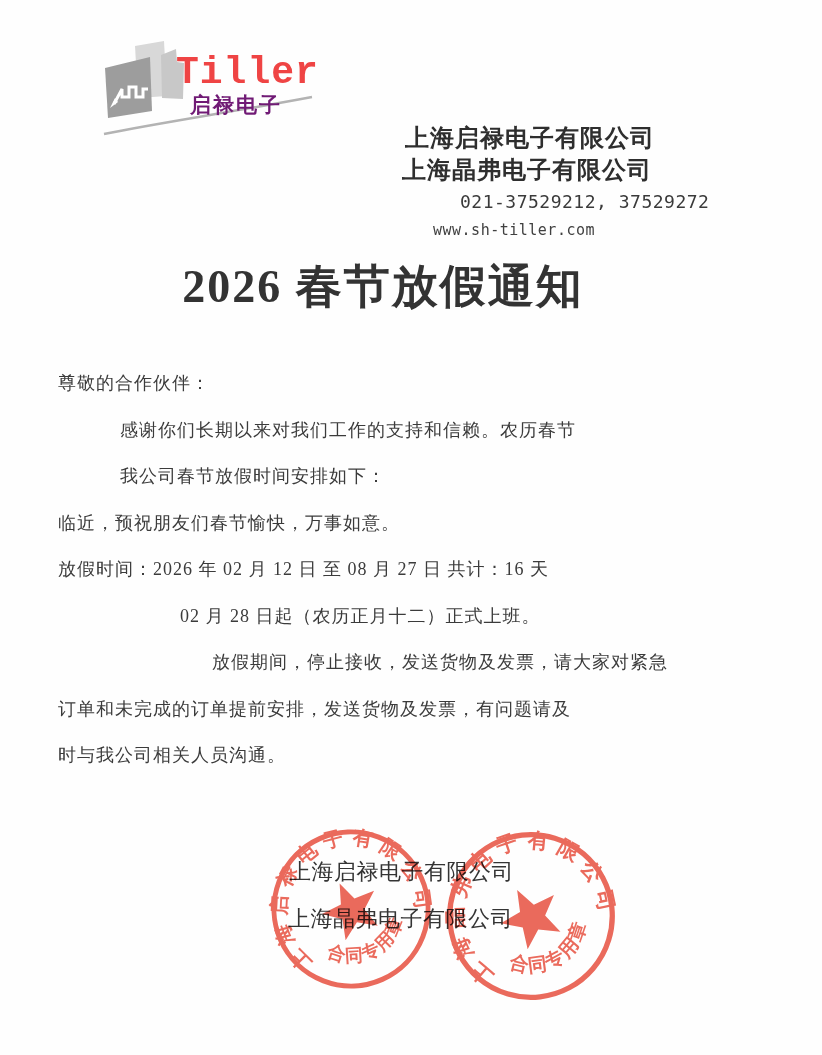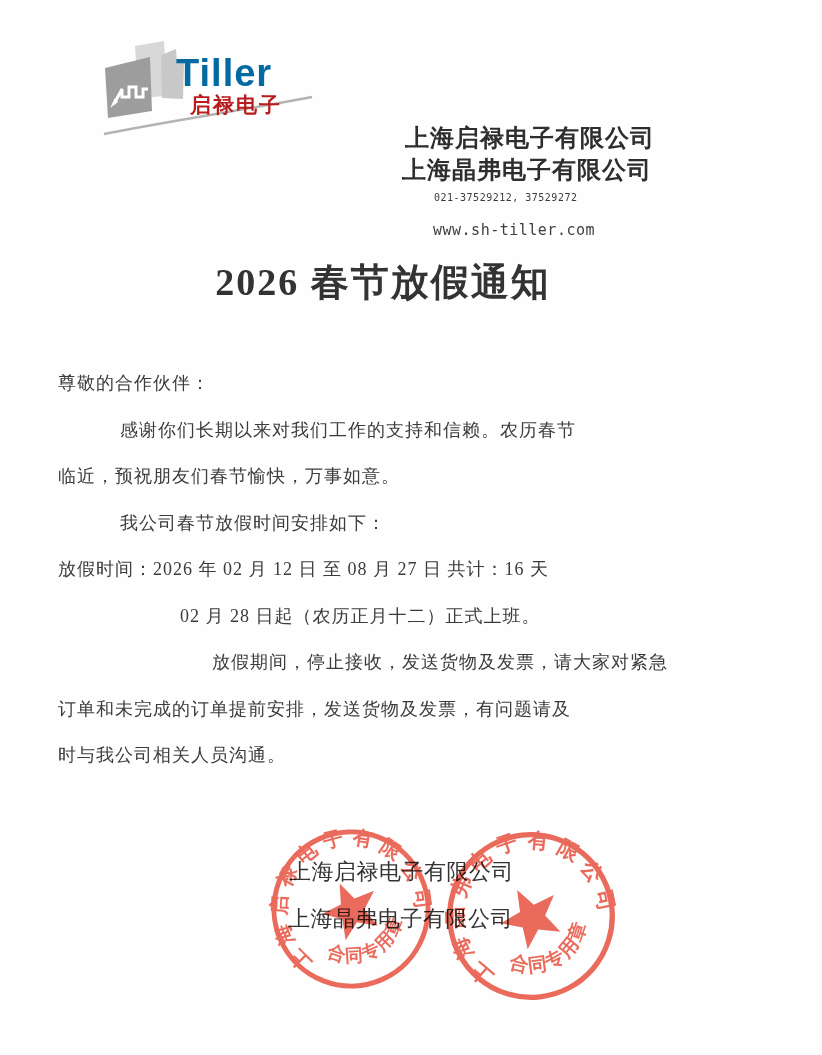--- a/index.html
+++ b/index.html
@@ -14,42 +14,42 @@
     position: relative;
     width: 822px; height: 1055px;
     background: #fefefe;
   }
 
   
   .logo-area { position: absolute; left: 88px; top: 40px; width: 250px; height: 112px; }
   .logo-mark { position: absolute; left: 0; top: 0; width: 240px; height: 110px; }
   .logo-brand {
     position: absolute; left: 88px; top: 14px;
-    font-family: Liberation Sans, sans-serif;
-    font-size: 38px; font-weight: bold; color: #0369a1; letter-spacing: 1px;
+    font-family: Liberation Mono, monospace;
+    font-size: 38px; font-weight: bold; color: #ef4444; letter-spacing: 1px;
     line-height: 1;
   }
   .logo-brand-cn {
     position: absolute; left: 102px; top: 55px;
-    font-size: 21px; color: #b91c1c; letter-spacing: 2px; line-height: 1;
+    font-size: 21px; color: #701a75; letter-spacing: 2px; line-height: 1;
     font-weight: bold;
   }
 
   
   .hdr-line { position: absolute; line-height: 1; white-space: nowrap; }
   .hdr-co1 { left: 405px; top: 126px; font-size: 24px; font-weight: bold; color: #2e2e2e; letter-spacing: 1px; }
   .hdr-co2 { left: 402px; top: 158px; font-size: 24px; font-weight: bold; color: #2e2e2e; letter-spacing: 1px; }
-  .hdr-phone { left: 434px; top: 193px; font-family: "DejaVu Sans Mono", "Liberation Mono", monospace; font-size: 10px; color: #3a3a3a; letter-spacing: 0.5px; }
+  .hdr-phone { left: 460px; top: 193px; font-family: "DejaVu Sans Mono", "Liberation Mono", monospace; font-size: 18px; color: #3a3a3a; letter-spacing: 0.5px; }
   .hdr-web   { left: 433px; top: 223px; font-family: "DejaVu Sans Mono", "Liberation Mono", monospace; font-size: 15px; color: #404040; letter-spacing: 0.5px; }
 
   
   .doc-title {
     position: absolute; left: 383px; top: 261px;
     transform: translateX(-50%);
-    font-size: 38px; font-weight: bold; color: #333;
+    font-size: 46px; font-weight: bold; color: #333;
     letter-spacing: 2px; white-space: nowrap; line-height: 1.15;
   }
 
   
   .body-text { position: absolute; left: 58px; top: 360px; width: 716px; }
   .bline { font-size: 18px; line-height: 46.5px; letter-spacing: 1px; white-space: nowrap; color: #3b3b3b; }
   .ind-a { padding-left: 62px; }   
   .ind-b { padding-left: 122px; }  
   .ind-c { padding-left: 48px; text-align: center; }   
 
@@ -87,22 +87,22 @@
   <div class="hdr-line hdr-co1">上海启禄电子有限公司</div>
   <div class="hdr-line hdr-co2">上海晶弗电子有限公司</div>
   <div class="hdr-line hdr-phone">021-37529212, 37529272</div>
   <div class="hdr-line hdr-web">www.sh-tiller.com</div>
 
   <div class="doc-title">2026 春节放假通知</div>
 
   <div class="body-text">
     <div class="bline">尊敬的合作伙伴：</div>
     <div class="bline ind-a">感谢你们长期以来对我们工作的支持和信赖。农历春节</div>
+    <div class="bline ind-a">我公司春节放假时间安排如下：</div>
     <div class="bline">临近，预祝朋友们春节愉快，万事如意。</div>
-    <div class="bline ind-a">我公司春节放假时间安排如下：</div>
     <div class="bline">放假时间：2026 年 02 月 12 日  至 08 月 27 日  共计：16 天</div>
     <div class="bline ind-b">02 月 28 日起（农历正月十二）正式上班。</div>
     <div class="bline ind-c">放假期间，停止接收，发送货物及发票，请大家对紧急</div>
     <div class="bline">订单和未完成的订单提前安排，发送货物及发票，有问题请及</div>
     <div class="bline">时与我公司相关人员沟通。</div>
   </div>
 
   <div class="sig-line sig-co1">上海启禄电子有限公司</div>
   <div class="sig-line sig-co2">上海晶弗电子有限公司</div>
 

